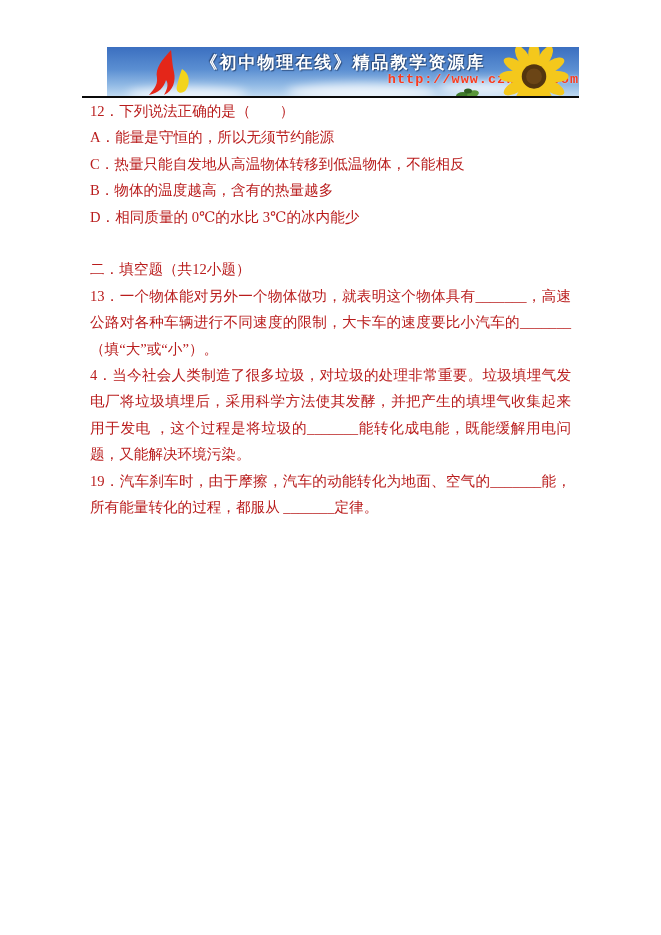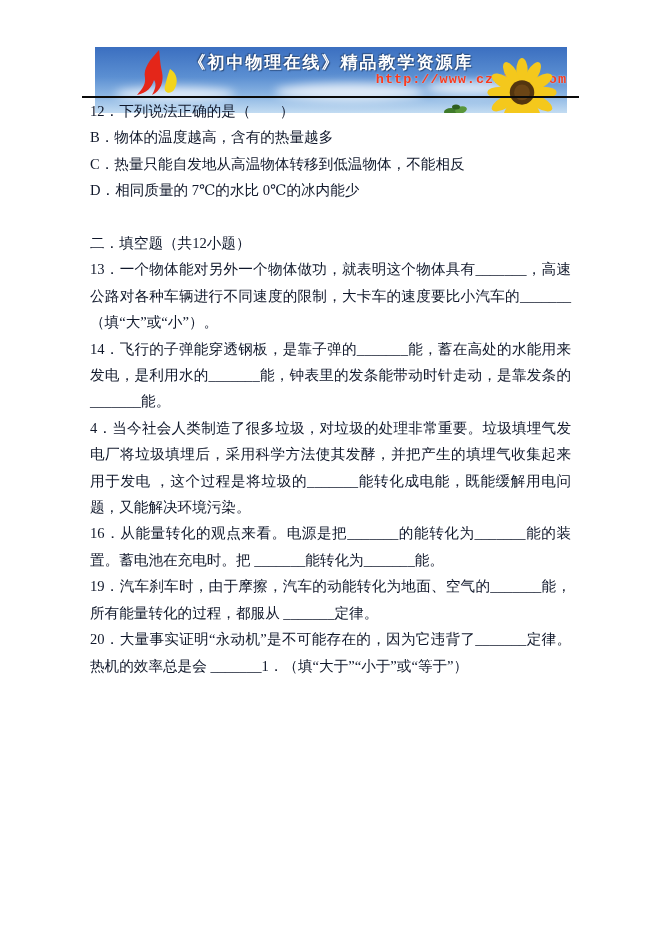--- a/index.html
+++ b/index.html
@@ -7,21 +7,21 @@
     position:relative;
     width:661px;height:935px;
     background:#ffffff;
     margin:0 auto;
     overflow:hidden;
     font-family:"Liberation Serif","DejaVu Serif",serif;
   }
 
   
   .banner{
-    position:absolute;left:95px;top:47px;width:472px;height:66px;
+    position:absolute;left:107px;top:47px;width:472px;height:50px;
     background:linear-gradient(to bottom,#3b6fc0 0%,#5b8fd2 45%,#8fb8e4 75%,#c3dcf2 100%);
     overflow:hidden;
   }
   .cloud{position:absolute;background:rgba(255,255,255,.75);border-radius:50%;filter:blur(5px);}
   .cloud.c1{left:180px;top:36px;width:150px;height:18px;}
   .cloud.c2{left:20px;top:40px;width:120px;height:14px;}
   .cloud.c3{left:330px;top:34px;width:90px;height:14px;}
   .banner-logo{position:absolute;left:34px;top:2px;width:62px;height:48px;}
   .banner-title{
     position:absolute;left:0;top:4px;width:100%;
@@ -43,21 +43,21 @@
 
   
   .header-rule{
     position:absolute;left:82px;top:96px;width:497px;height:0;
     border-top:2px solid #0a0a0a;
   }
 
   
   .content{
     position:absolute;left:90px;top:98px;width:481px;
-    font-size:14.6px;line-height:26.4px;color:#0f172a;
+    font-size:14.6px;line-height:26.4px;color:#b91c1c;
     text-align:justify;
   }
   .content p{margin:0;padding:0;}
   .spacer{height:26.4px;}
   .section-title{font-weight:normal;}
 </style>
 </head>
 <body>
 
 <div class="page">
@@ -122,29 +122,27 @@
       </g>
       <circle cx="50" cy="52" r="17" fill="#53350f"></circle>
       <circle cx="50" cy="52" r="11" fill="#6b4516"></circle>
     </svg>
   </div>
 
   <div class="header-rule"></div>
 
   <div class="content">
     <p>12．下列说法正确的是（　　）</p>
+    <p>A．能量是守恒的，所以无须节约能源</p>
+    <p>C．热量只能自发地从高温物体转移到低温物体，不能相反</p>
     <p>B．物体的温度越高，含有的热量越多</p>
-    <p>C．热量只能自发地从高温物体转移到低温物体，不能相反</p>
-    <p>D．相同质量的 7℃的水比 0℃的冰内能少</p>
+    <p>D．相同质量的 0℃的水比 3℃的冰内能少</p>
 
     <div class="spacer"></div>
 
     <p class="section-title">二．填空题（共12小题）</p>
 
     <p>13．一个物体能对另外一个物体做功，就表明这个物体具有_______，高速公路对各种车辆进行不同速度的限制，大卡车的速度要比小汽车的_______（填“大”或“小”）。</p>
-    <p>14．飞行的子弹能穿透钢板，是靠子弹的_______能，蓄在高处的水能用来发电，是利用水的_______能，钟表里的发条能带动时针走动，是靠发条的 _______能。</p>
     <p>4．当今社会人类制造了很多垃圾，对垃圾的处理非常重要。垃圾填埋气发电厂将垃圾填埋后，采用科学方法使其发酵，并把产生的填埋气收集起来用于发电 ，这个过程是将垃圾的_______能转化成电能，既能缓解用电问题，又能解决环境污染。</p>
-    <p>16．从能量转化的观点来看。电源是把_______的能转化为_______能的装置。蓄电池在充电时。把 _______能转化为_______能。</p>
     <p>19．汽车刹车时，由于摩擦，汽车的动能转化为地面、空气的_______能，所有能量转化的过程，都服从 _______定律。</p>
-    <p>20．大量事实证明“永动机”是不可能存在的，因为它违背了_______定律。热机的效率总是会 _______1．（填“大于”“小于”或“等于”）</p>
   </div>
 
 </div>
 
 </body></html>

